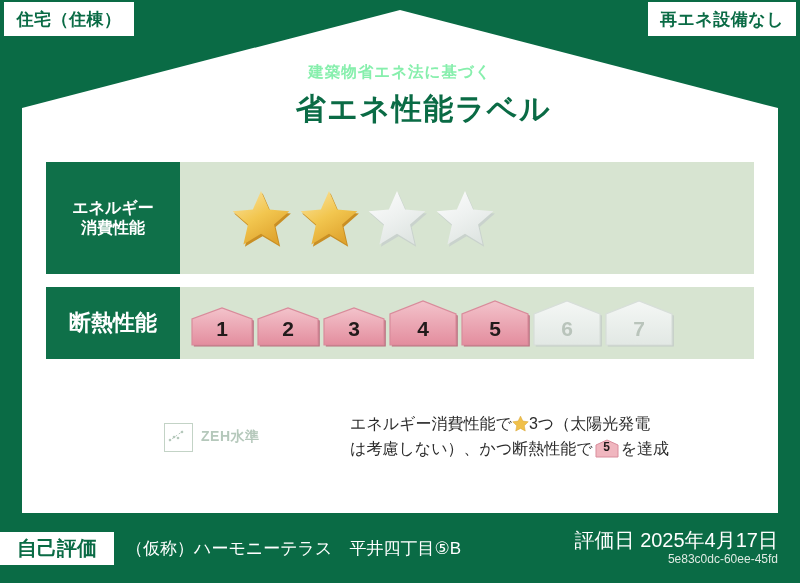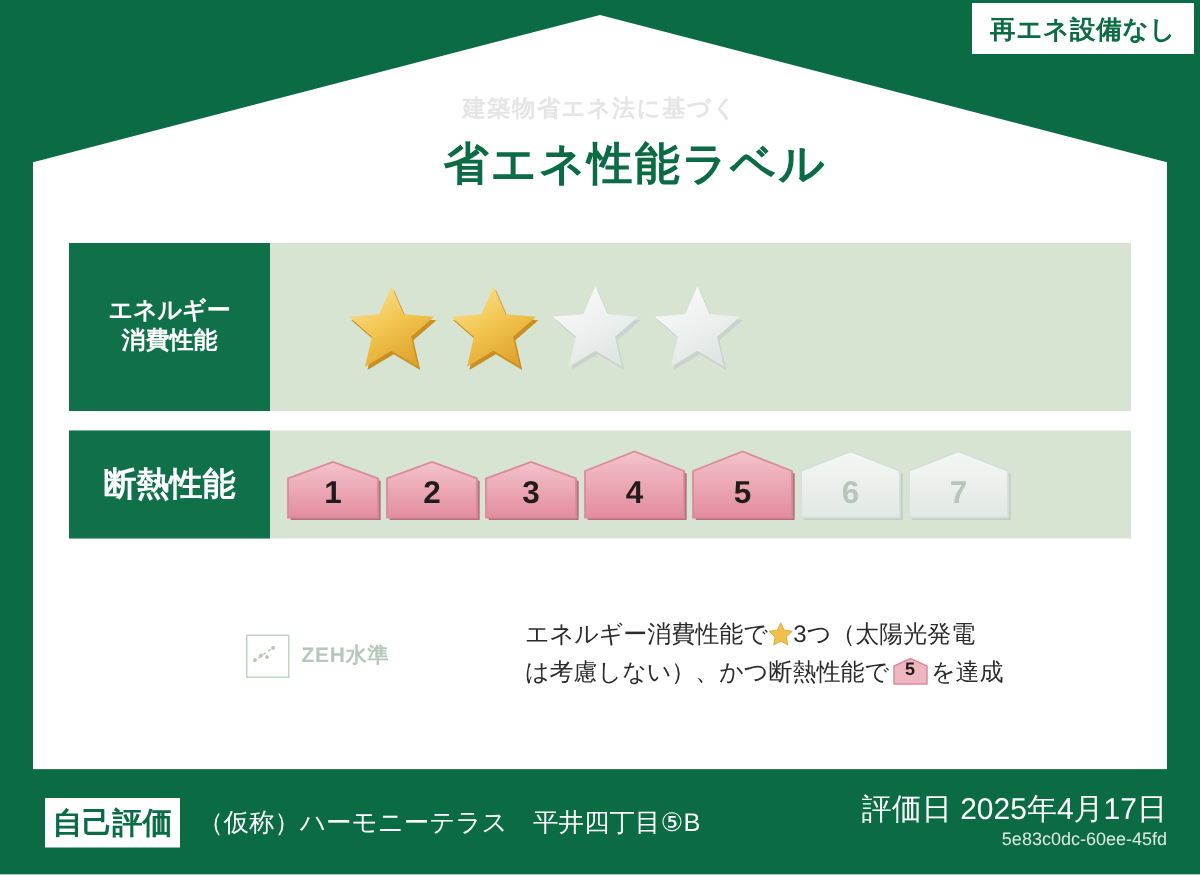--- a/index.html
+++ b/index.html
@@ -42,21 +42,21 @@
     z-index:6;
   }
   .tag-left{left:4px;top:2px;width:130px;height:34px;}
   .tag-right{right:4px;top:2px;width:148px;height:34px;}
 
   
   .title-wrap{
     position:absolute;left:0;top:62px;width:800px;text-align:center;z-index:5;
   }
   .subtitle{
-    color:#e5e5e5;font-weight:bold;font-size:15.5px;letter-spacing:1px;
+    color:#86efac;font-weight:bold;font-size:15.5px;letter-spacing:1px;
     margin:0 0 6px 0;
   }
   .maintitle{
     color:#0a6b45;font-weight:bold;font-size:30px;letter-spacing:1.5px;
     margin:0;
     padding-left:47px;
   }
 
   
   .row{
@@ -135,40 +135,41 @@
     position:absolute;left:0;right:0;bottom:1px;text-align:center;
     font-size:12px;font-weight:bold;color:#221b1b;
   }
 
   
   .footer{
     position:absolute;left:0;bottom:0;width:800px;height:70px;
     z-index:6;display:flex;align-items:center;
   }
   .self-eval{
-    margin-left:30px;background:#ffffff;color:#0a6b45;
+    background:#ffffff;color:#0a6b45;
     font-weight:bold;font-size:20px;
-    padding:3px 5px;white-space:nowrap;
+    padding:3px 17px;white-space:nowrap;
   }
   .bldg-name{
     margin-left:12px;color:#ffffff;font-size:17px;white-space:nowrap;text-align:right;
   }
   .eval-meta{
     margin-left:auto;margin-right:22px;text-align:right;color:#ffffff;
   }
   .eval-date{font-size:20px;line-height:1.2;}
   .eval-id{font-size:12px;line-height:1.3;color:#dfeae2;}
 </style>
 </head>
 <body>
 
 <div class="label-card">
   <div class="house-bg"></div>
   <div class="house-inner"></div>
 
+  <div class="corner-tag tag-left">住宅（住棟）</div>
   <div class="corner-tag tag-right">再エネ設備なし</div>
 
   <div class="title-wrap">
     <p class="subtitle">建築物省エネ法に基づく</p>
     <p class="maintitle">省エネ性能ラベル</p>
   </div>
 
   <div class="row row-energy">
     <div class="row-label">
       <span>エネルギー</span>

